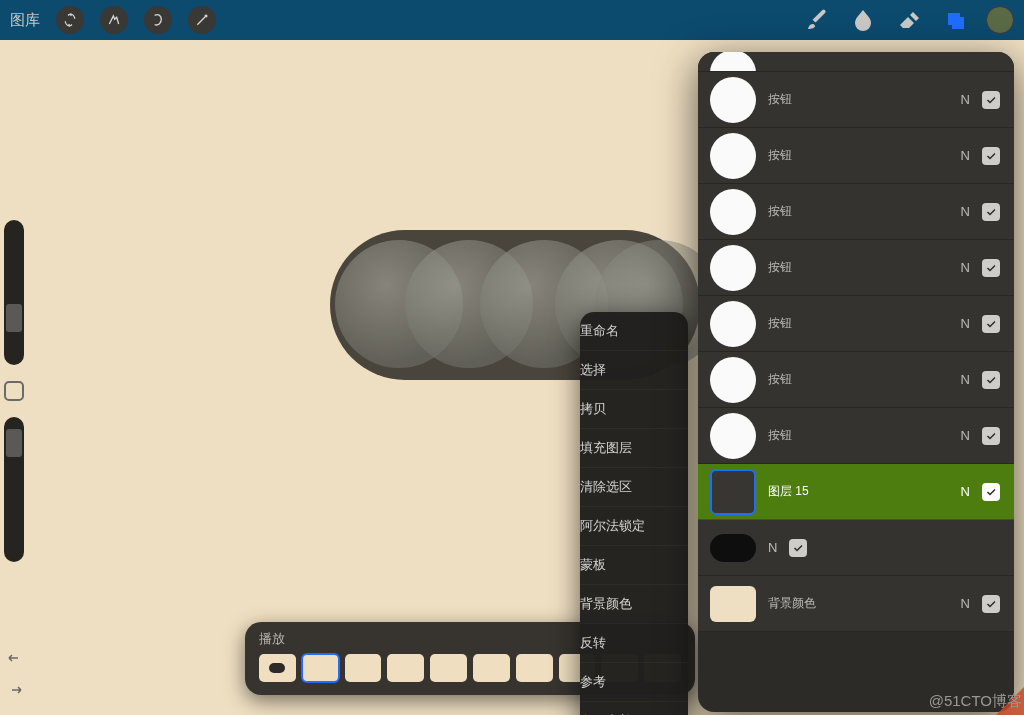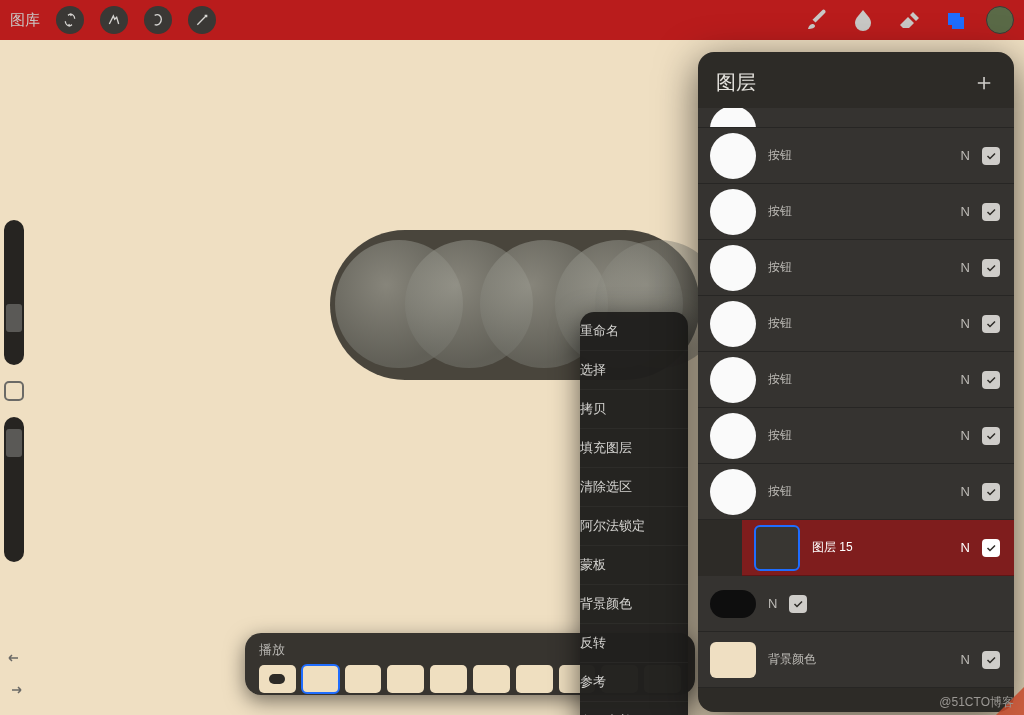--- a/index.html
+++ b/index.html
@@ -2,21 +2,21 @@
 <html><head>
 <meta charset="utf-8">
 <style>
   * { box-sizing: border-box; margin: 0; padding: 0; font-family: -apple-system, "Helvetica Neue", sans-serif; }
   html, body { width: 1024px; height: 715px; overflow: hidden; }
   body { position: relative; background: #1f1e1d; }
 
   
   .topbar {
     position: absolute; top: 0; left: 0; right: 0; height: 40px;
-    background: #b91c1c; display: flex; align-items: center;
+    background: #0c4a6e; display: flex; align-items: center;
     padding: 0 10px; color: #c9c8c6; gap: 16px;
   }
   .tool-circ {
     width: 28px; height: 28px; border-radius: 50%;
     background: #3a3835; display: flex; align-items: center; justify-content: center;
     color: #d6d5d2; font-size: 14px;
   }
   .tool-circ svg { width: 16px; height: 16px; stroke: #d6d5d2; stroke-width: 2; fill: none; }
   .topbar .spacer { flex: 1; }
   .top-icon { width: 30px; height: 30px; display:flex; align-items:center; justify-content:center; }
@@ -66,21 +66,21 @@
     width: 20px; height: 20px; border: 2px solid #6b6a66; border-radius: 5px;
     margin: 6px 0; background: transparent;
   }
   .undo-redo {
     position: absolute; left: 6px; bottom: 18px; display:flex; flex-direction:column; gap: 18px;
     color: #6a6966;
   }
 
   
   .timeline {
-    position: absolute; left: 245px; bottom: 20px; width: 450px; height: 62px;
+    position: absolute; left: 245px; bottom: 20px; width: 450px; height: 73px;
     background: rgba(44,42,39,0.95); border-radius: 16px; padding: 6px 12px 6px 12px;
     color: #b7b5b1; font-size: 13px;
     box-shadow: 0 6px 20px rgba(0,0,0,0.5);
   }
   .timeline .label { padding: 2px 2px 4px; }
   .frames { display:flex; gap: 6px; align-items:center; height: 32px; padding: 0 2px; }
   .frame {
     width: 38px; height: 28px; border-radius: 5px; background: #efdfc0;
     display:flex; align-items:center; justify-content:center;
   }
@@ -125,33 +125,33 @@
   }
   .layer-row.peek { height: 20px; overflow:hidden; }
   .layer-thumb {
     width: 46px; height: 46px; border-radius: 50%; background: #fafafa;
     flex: 0 0 46px;
   }
   .layer-thumb.rect { border-radius: 6px; background:#383632; border:2px solid #1f6dff; }
   .layer-thumb.black { border-radius: 22px; background:#0e0e0e; height:28px; }
   .layer-thumb.bg { border-radius:6px; background:#efdfc2; height:36px; }
   .layer-name { flex:1; font-size: 12px; color:#bdbbb6; }
-  .layer-row.selected { background: #7f1d1d; color:#fff;margin-left:44px; }
+  .layer-row.selected { background: #4d7c0f; color:#fff; }
   .layer-row.selected .layer-name { color:#fff; }
   .blend-letter { font-size: 13px; color:#bdbbb6; }
   .layer-row.selected .blend-letter { color:#fff; }
   .chk {
     width:18px; height:18px; border-radius:4px; background:#cfcdc9;
     display:flex; align-items:center; justify-content:center;
   }
   .layer-row.selected .chk { background:#fff; }
   .chk svg { width:12px; height:12px; }
 
   .watermark {
-    position:absolute; right:10px; bottom:4px; font-size:12px; color:#9b9894;margin-top:12px;
+    position:absolute; right:2px; bottom:4px; font-size:15px; color:#9b9894;margin-top:12px;
   }
   .wm-tri {
     position:absolute; right:0; bottom:0;
     width:0;height:0;border-right:28px solid #c64a2b;border-top:28px solid transparent;
     opacity:0.85;
   }
 </style>
 </head>
 <body>
 
@@ -257,24 +257,20 @@
       <div class="ctx-item">蒙板</div>
       <div class="ctx-item">背景颜色</div>
       <div class="ctx-item">反转</div>
       <div class="ctx-item">参考</div>
       <div class="ctx-item">向下合并</div>
     </div>
 
 </div>
 
 <div class="layers-panel">
-  <div class="lp-header">
-    <span>图层</span>
-    <span style="font-size:24px;color:#cfcdc9;">＋</span>
-  </div>
   <div class="lp-body" id="lp-body">
     <div class="layer-row peek">
       <div class="layer-thumb" style="margin-top:22px"></div>
     </div>
   <div class="layer-row">
         <div class="layer-thumb"></div>
         <div class="layer-name">按钮</div>
         <div class="blend-letter">N</div>
         <div class="chk">
           <svg viewBox="0 0 24 24">

